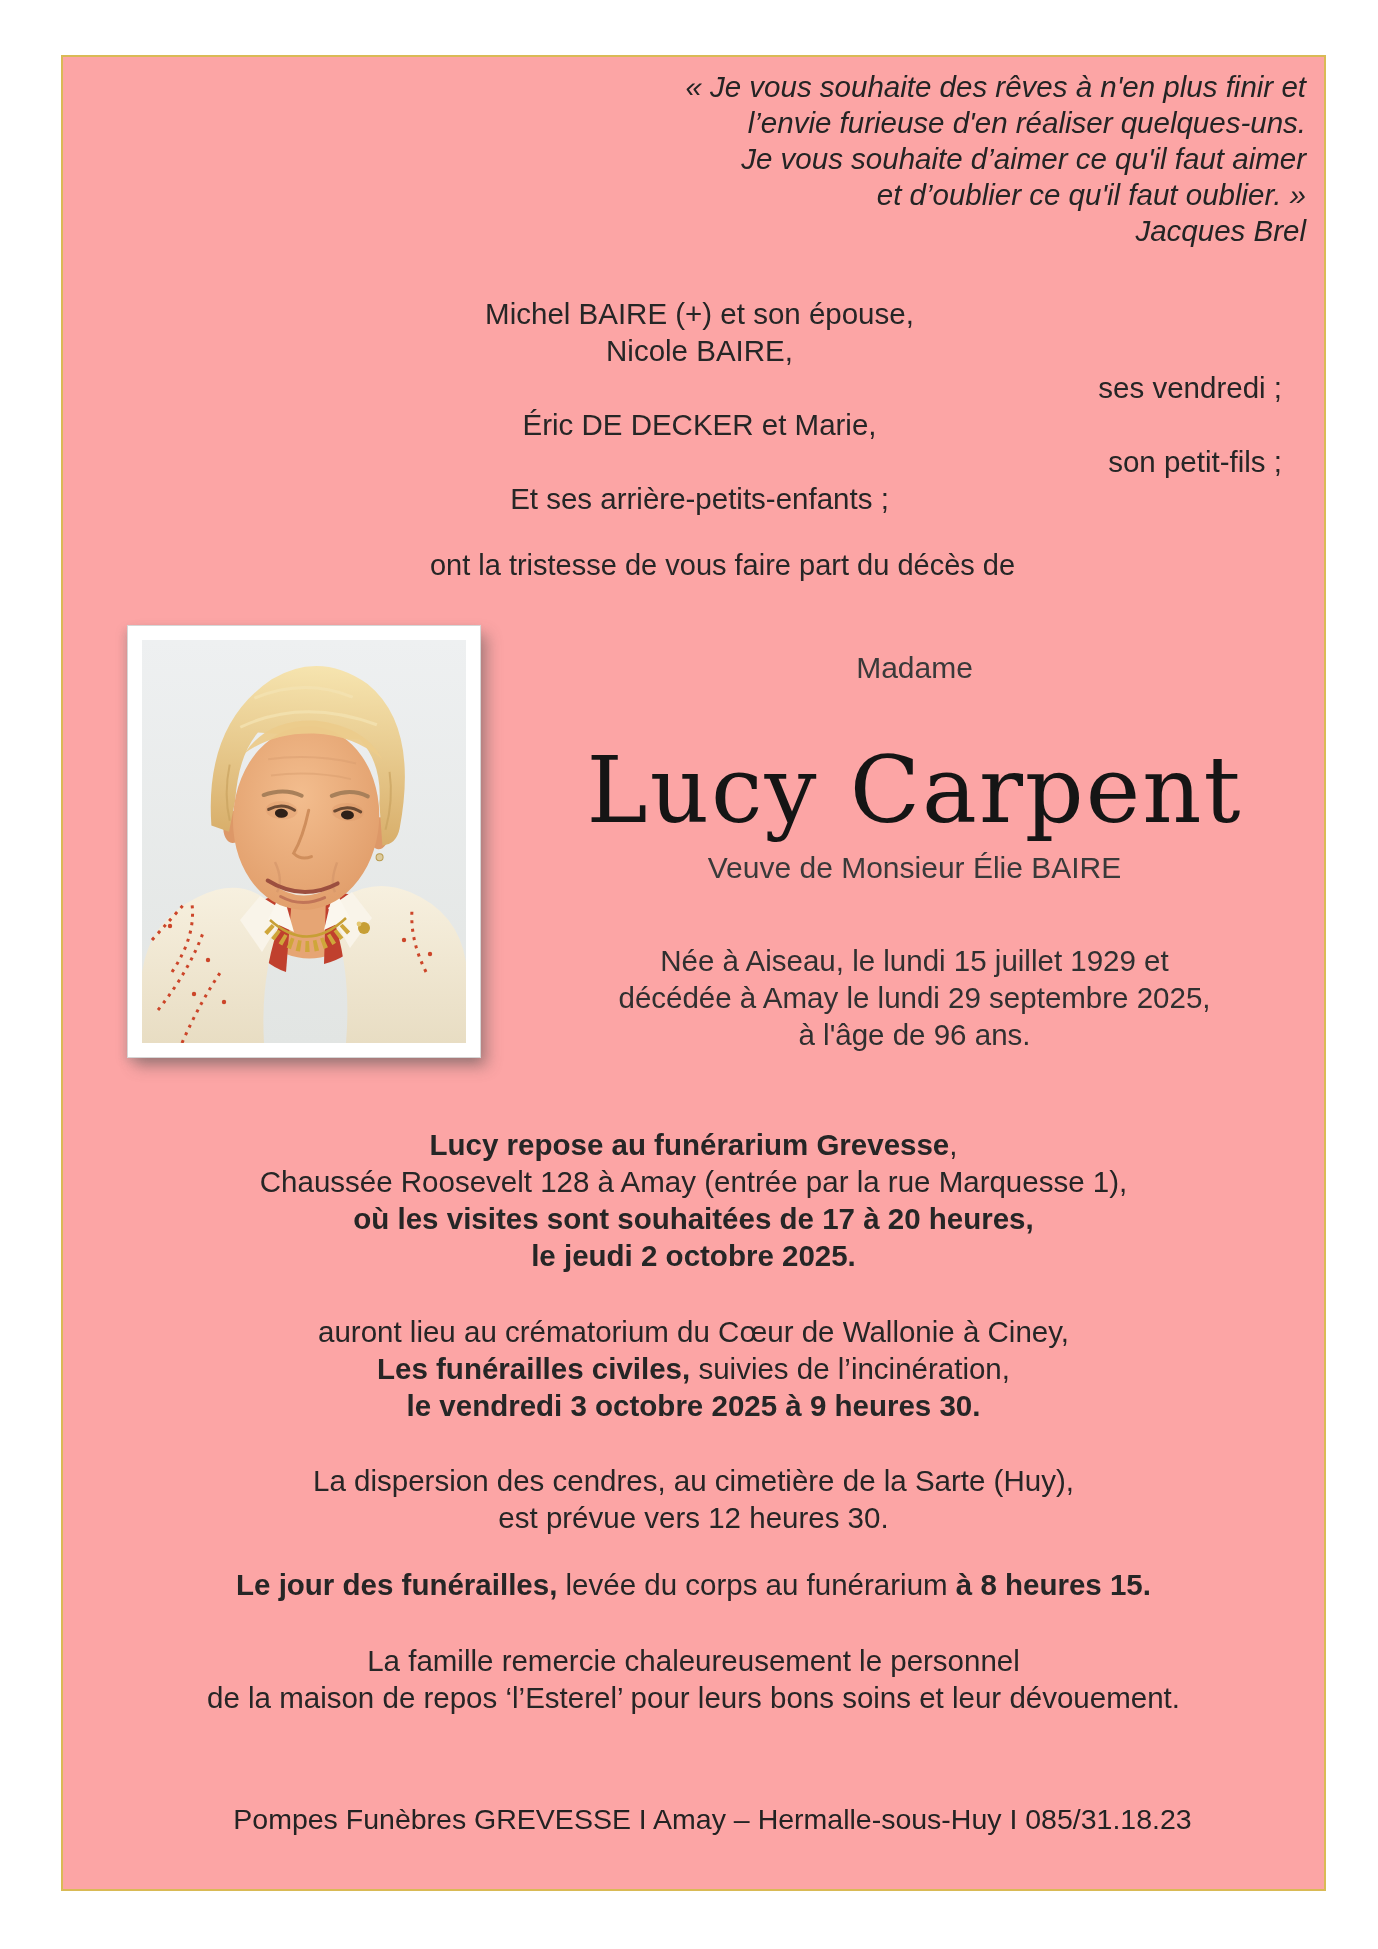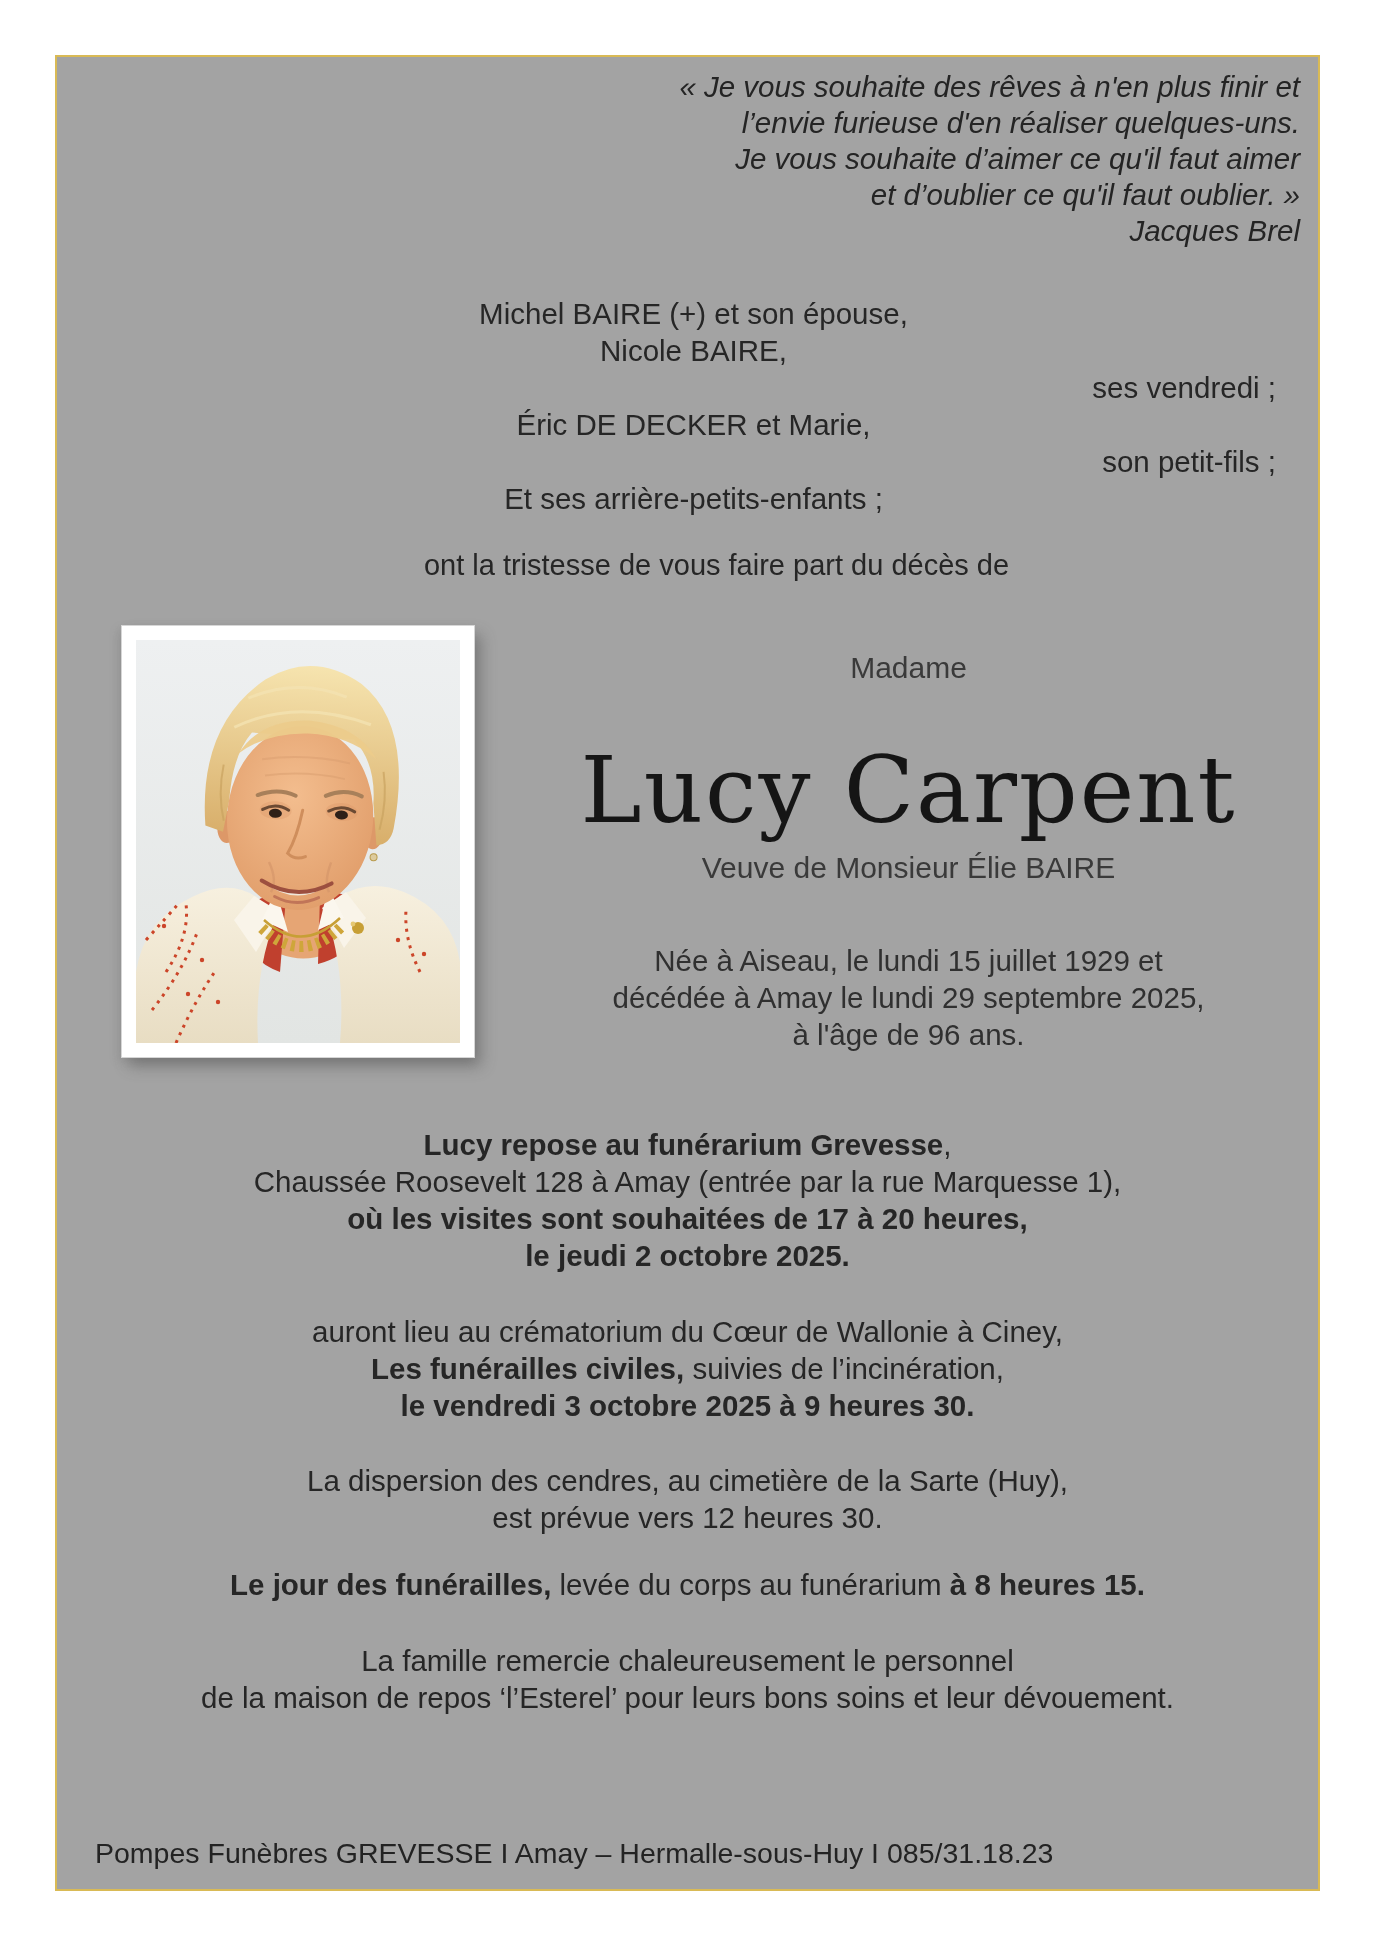--- a/index.html
+++ b/index.html
@@ -1,22 +1,22 @@
 <!DOCTYPE html>
 <html><head>
 <meta charset="utf-8">
 <style>
   html,body{margin:0;padding:0;background:#ffffff;}
   .page{
     position:relative;width:1378px;height:1949px;background:#ffffff;overflow:hidden;
     font-family:"Liberation Sans","DejaVu Sans",sans-serif;color:#262626;
   }
   .frame{
-    position:absolute;left:55px;top:55px;width:1265px;height:1836px;
-    border:2px solid #d9ba55;box-sizing:border-box;overflow:hidden;background:#a3a3a3;
+    position:absolute;left:61px;top:55px;width:1265px;height:1836px;
+    border:2px solid #d9ba55;box-sizing:border-box;overflow:hidden;background:#fca5a5;
   }
   
   .quote{margin-top:12px;padding-right:18px;text-align:right;font-style:italic;
          font-size:29.5px;line-height:36px;color:#242424;}
   .qline{display:block;}
   
   .family{margin-top:46px;font-size:29.5px;line-height:37px;}
   .fl{white-space:nowrap;}
   .fl.left{padding-left:12px;text-align:center;}
   .fl.right{padding-right:42px;text-align:right;}
@@ -39,21 +39,21 @@
   .life{margin-top:56px;font-size:29.5px;line-height:37px;color:#303030;}
   
   .details{margin-top:69px;text-align:center;font-size:29.5px;line-height:37px;}
   .section{margin-top:39px;}
   .section.s0{margin-top:0;}
   .section.s2{margin-top:38px;}
   .section.s3{margin-top:30px;}
   .section.s4{}
   .b{font-weight:bold;}
   
-  .footer{margin-top:119px;padding-left:38px;text-align:left;font-size:28.5px;line-height:36px;color:#232323;}
+  .footer{margin-top:85px;padding-left:38px;text-align:center;font-size:28.5px;line-height:36px;color:#232323;}
 </style>
 </head>
 <body>
 
 <div class="page">
   <div class="frame" style="border-color: rgb(217, 186, 85);">
 
     <div class="quote">
       <span class="qline">« Je vous souhaite des rêves à n'en plus finir et</span>
       <span class="qline">l’envie furieuse d'en réaliser quelques-uns.</span>

